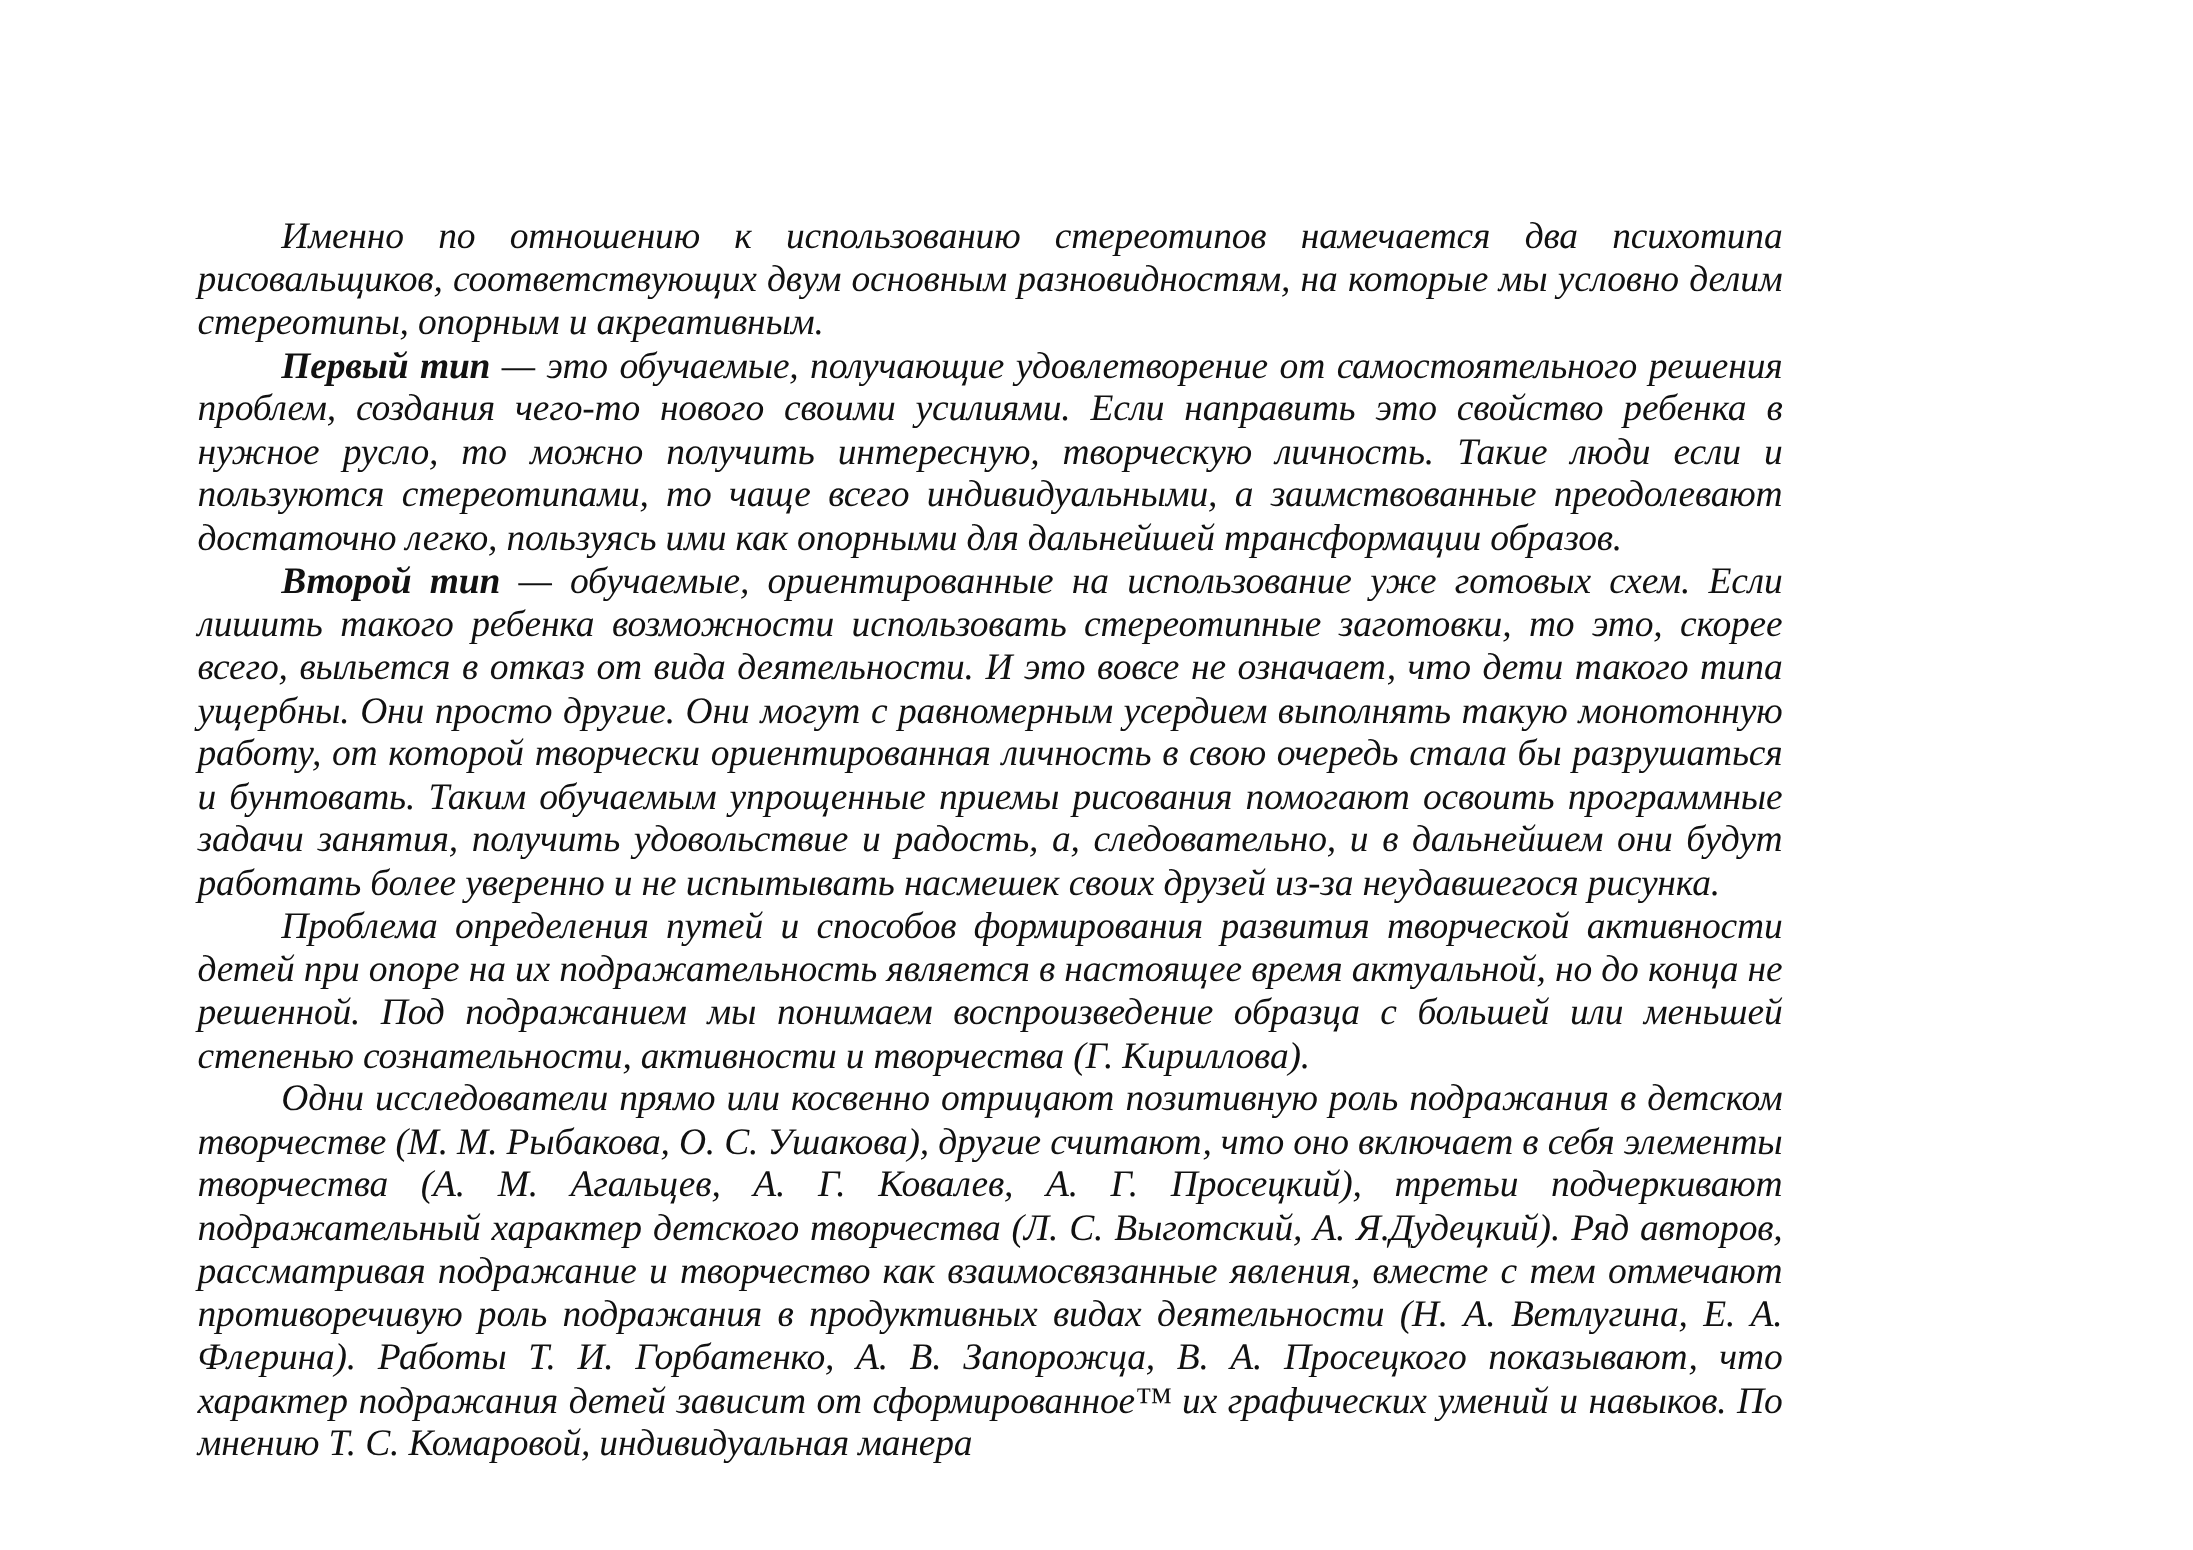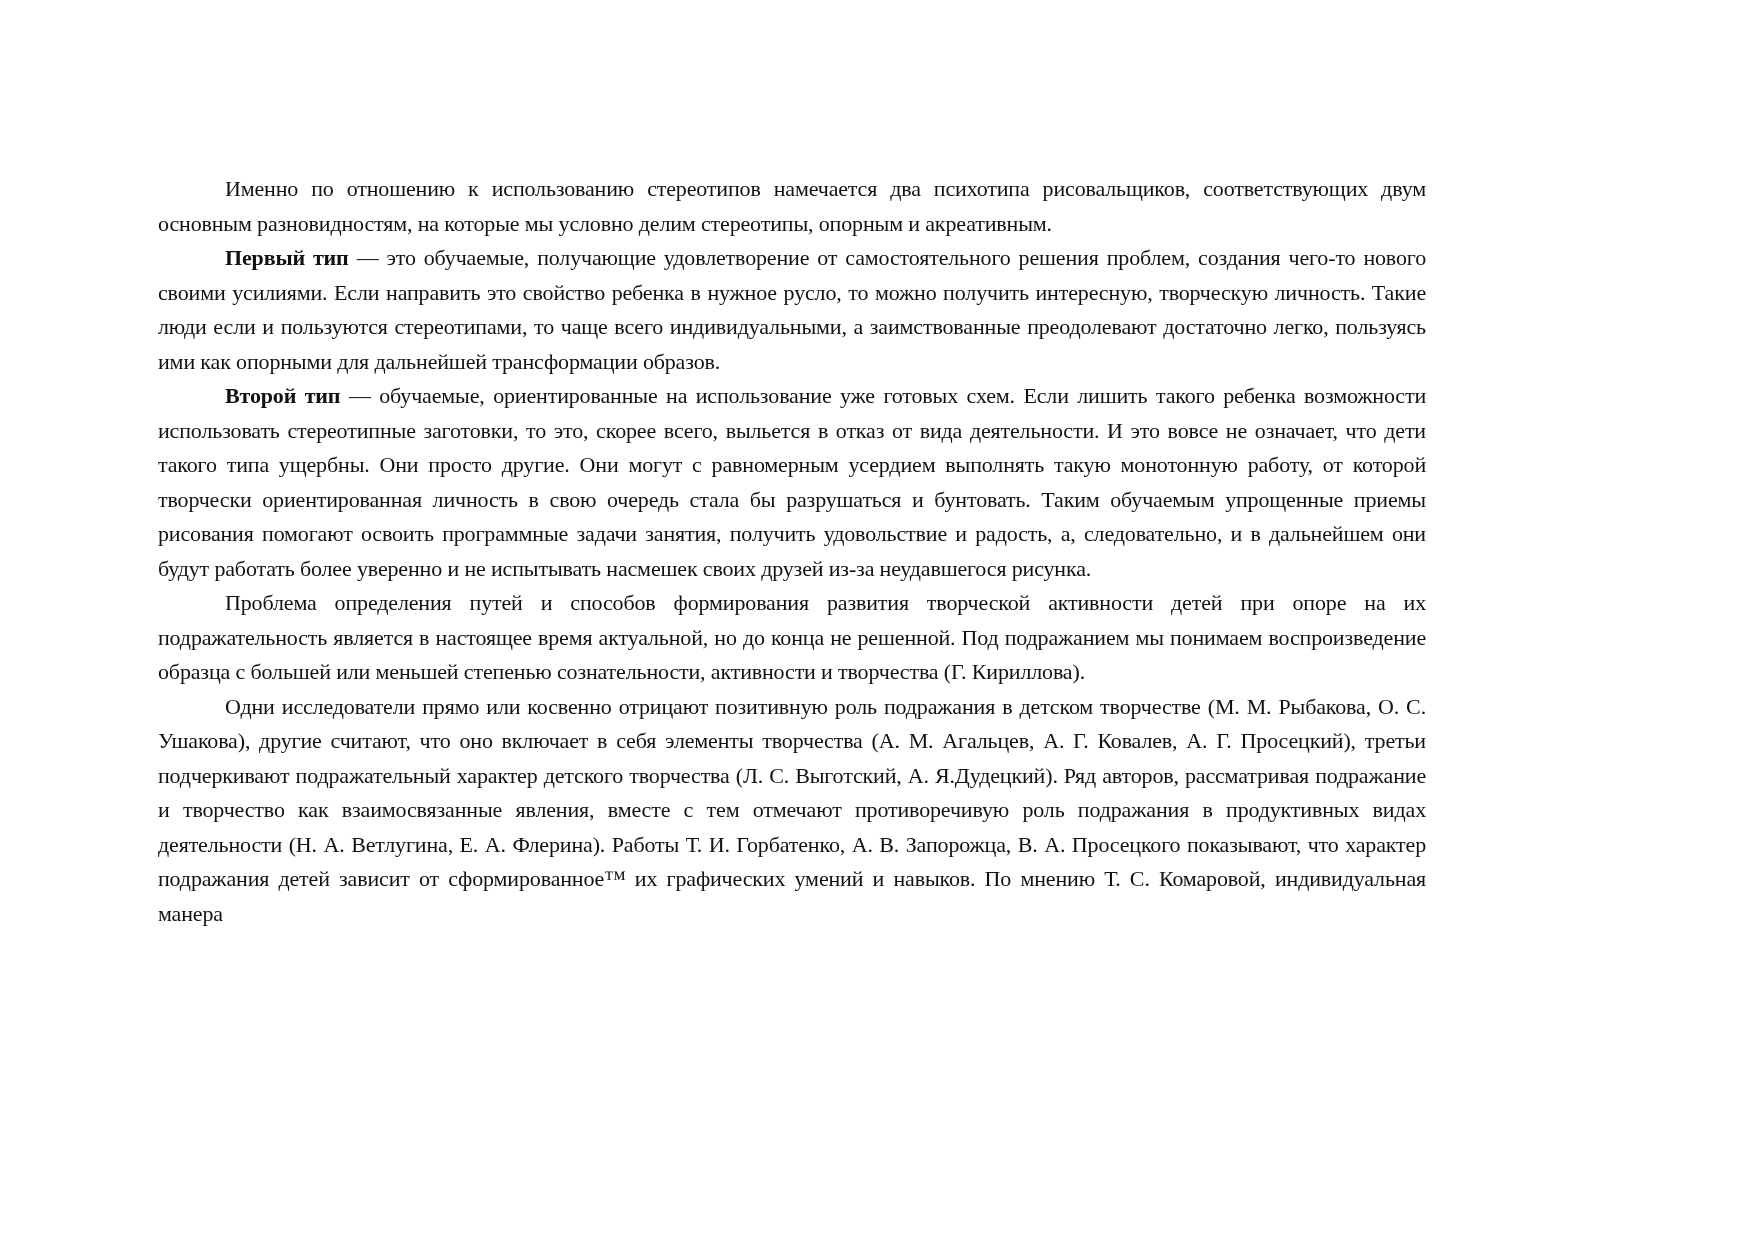--- a/index.html
+++ b/index.html
@@ -12,24 +12,25 @@
       height: 1240px;
       position: relative;
       overflow: hidden;
     }
     .page {
       position: absolute;
       left: 158px;
       top: 172px;
       width: 1268px;
       font-family: "Liberation Serif", "DejaVu Serif", serif;
-      font-size: 22px;
+      font-size: 30px;
       line-height: 34.5px;
       color: #111111;
       text-align: justify;
+      font-style: italic;
     }
     .para {
       margin: 0;
       text-indent: 67px;
       letter-spacing: -0.15px;
     }
     .para b {
       font-weight: bold;
     }
   </style>

